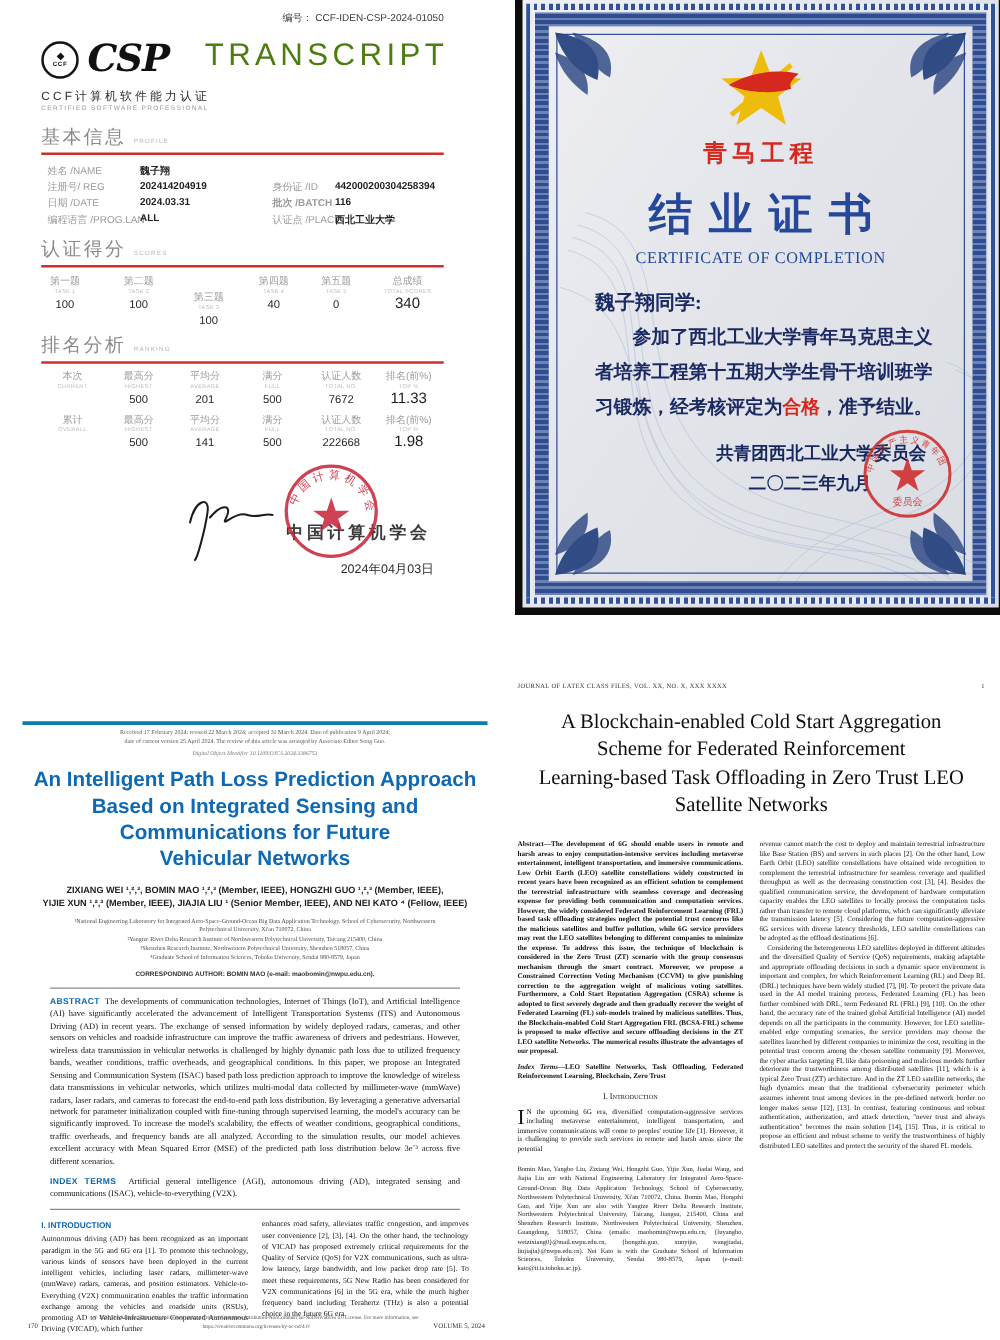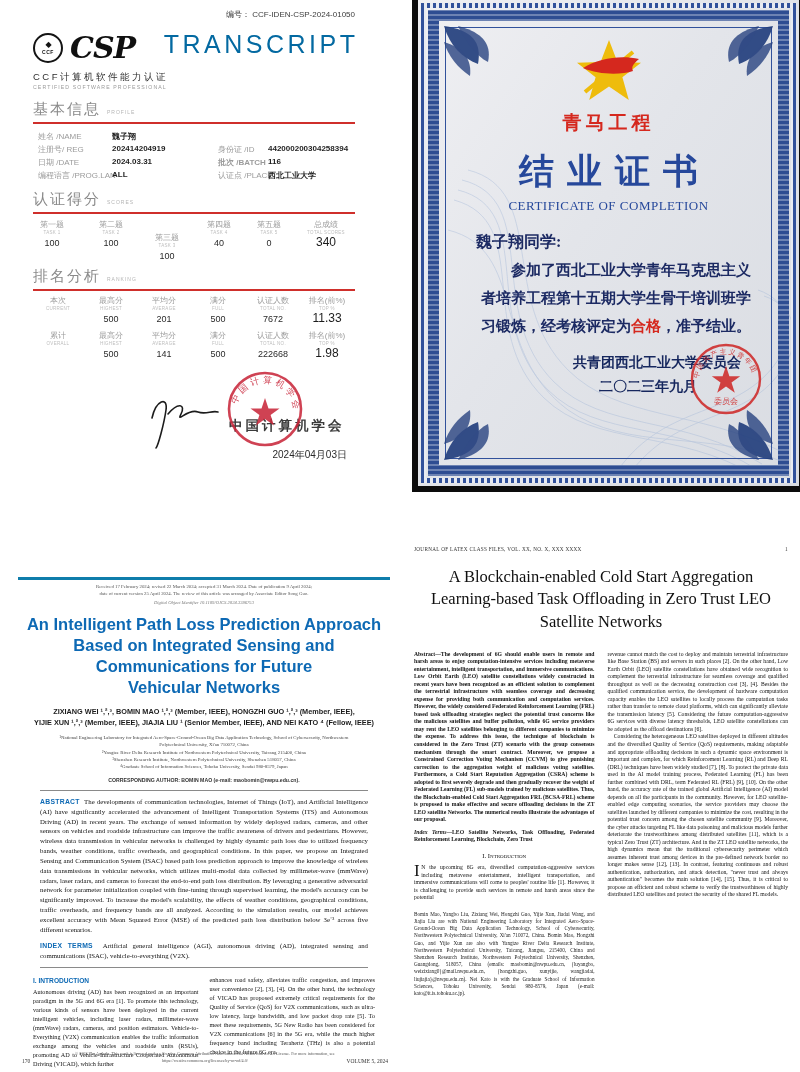--- a/index.html
+++ b/index.html
@@ -17,21 +17,21 @@
   .t-logo-row { display:flex; align-items:center; gap:7px; }
   .ccf-seal { width:30px; height:30px; border:2.2px solid #141414; border-radius:50%;
     display:flex; flex-direction:column; align-items:center; justify-content:center; }
   .ccf-seal .glyph { font-size:8px; line-height:8px; color:#141414; letter-spacing:-1px; }
   .ccf-seal .ccf { font-size:5px; line-height:6px; color:#141414; font-weight:bold; letter-spacing:.5px; }
   .csp-word { font-family:"DejaVu Serif",serif; font-style:italic; font-weight:bold; font-size:30px; color:#101010; letter-spacing:-1px; }
   .t-logo-cn { margin-top:6px; font-size:9.5px; letter-spacing:2.5px; color:#2e2e2e; white-space:nowrap; }
   .t-logo-en { font-size:5.2px; letter-spacing:1.1px; color:#9a9a9a; white-space:nowrap; }
   .t-title { position:absolute; top:28px; right:45px; text-align:right; }
   .t-title-zh { font-size:30px; font-weight:900; letter-spacing:7px; color:#1d1d1d; margin-right:-7px; }
-  .t-title-en { font-size:25px; color:#0369a1; letter-spacing:3.5px; margin-right:-3.5px; font-weight:400; margin-top:2px; }
+  .t-title-en { font-size:25px; color:#4d7c0f; letter-spacing:3.5px; margin-right:-3.5px; font-weight:400; margin-top:2px; }
   .t-sec { position:absolute; left:33px; }
   .t-sec .zh { font-size:15px; color:#8a8a8a; letter-spacing:2px; display:inline-block; }
   .t-sec .en { font-size:5px; color:#b5b5b5; letter-spacing:1px; margin-left:6px; }
   .redline { position:absolute; left:33px; right:45px; height:2px; background:#cf2f2b; }
   .t-field { position:absolute; font-size:8px; }
   .t-field .lab { color:#9b9b9b; }
   .t-field .val { color:#1f1f1f; font-weight:bold; }
   .t-cell { position:absolute; text-align:center; transform:translateX(-50%); }
   .t-cell .zh { font-size:8px; color:#9b9b9b; display:block; }
   .t-cell .en { font-size:4.5px; color:#bdbdbd; display:block; letter-spacing:.3px; }
@@ -56,21 +56,21 @@
   .leaf.bl { left:24px; bottom:24px; transform:scaleY(-1); }
   .leaf.br { right:24px; bottom:24px; transform:scale(-1,-1); }
   .guilloche { position:absolute; inset:0; }
   .cert-content { position:absolute; inset:30px; text-align:center; }
   .qm-logo { margin:8px auto 0; display:block; }
   .qm-name { color:#d5281e; font-size:19px; font-weight:900; letter-spacing:4px; margin-top:4px; font-family:"Liberation Serif",serif; }
   .cert-title { color:#26489b; font-size:35px; font-weight:700; letter-spacing:13px; margin-top:12px; margin-right:-13px; font-family:"Liberation Serif",serif; }
   .cert-sub { color:#26489b; font-size:13px; letter-spacing:.5px; margin-top:3px; font-family:"Liberation Serif",serif; }
   .cert-body { text-align:left; margin:18px 18px 0 28px; font-family:"Liberation Serif",serif; color:#1c2a63; }
   .cert-salut { font-size:16px; font-weight:bold; }
-  .cert-par { font-size:15px; font-weight:600; line-height:1.85; text-indent:2em; margin-top:4px;text-align:right; }
+  .cert-par { font-size:15px; font-weight:600; line-height:1.85; text-indent:2em; margin-top:4px; }
   .cert-par .ok { color:#d5281e; font-weight:bold; }
   .cert-issuer { font-size:14px; color:#16275e; margin-top:14px; text-align:right; padding-right:28px; font-weight:600; }
   .cert-date { font-size:14px; color:#16275e; margin-top:6px; text-align:right; padding-right:72px; font-weight:600; }
   .lg-stamp { position:absolute; right:36px; bottom:70px; opacity:.9; }
 
   
   #q3 { font-family:"Liberation Serif",serif; }
   .oj-head { position:absolute; left:20px; top:9px; display:flex; align-items:center; gap:8px; }
   .oj-head-txt .l1 { font-size:8px; font-weight:bold; font-style:italic; color:#0f7dab; font-family:"Liberation Sans",sans-serif; }
   .oj-head-txt .l2 { font-size:14.5px; font-weight:bold; font-style:italic; color:#0f7dab; font-family:"Liberation Sans",sans-serif; margin-top:1px; }
@@ -397,20 +397,21 @@
 </div>
 
 <div class="q" id="q4">
   <div class="lx-head">
     <span>JOURNAL OF LATEX CLASS FILES, VOL. XX, NO. X, XXX XXXX</span>
     <span>1</span>
   </div>
   <div class="lx-flow">
     <div class="lx-title">
       <div>A Blockchain-enabled Cold Start Aggregation</div>
+      <div>Scheme for Federated Reinforcement</div>
       <div>Learning-based Task Offloading in Zero Trust LEO</div>
       <div>Satellite Networks</div>
     </div>
     <div class="lx-cols">
       <div class="lx-col">
         <div class="lx-abs"><span class="ital">Abstract—</span><span>The development of 6G should enable users in remote and harsh areas to enjoy computation-intensive services including metaverse entertainment, intelligent transportation, and immersive communications. Low Orbit Earth (LEO) satellite constellations widely constructed in recent years have been recognized as an efficient solution to complement the terrestrial infrastructure with seamless coverage and decreasing expense for providing both communication and computation services. However, the widely considered Federated Reinforcement Learning (FRL) based task offloading strategies neglect the potential trust concerns like the malicious satellites and buffer pollution, while 6G service providers may rent the LEO satellites belonging to different companies to minimize the expense. To address this issue, the technique of blockchain is considered in the Zero Trust (ZT) scenario with the group consensus mechanism through the smart contract. Moreover, we propose a Constrained Correction Voting Mechanism (CCVM) to give punishing correction to the aggregation weight of malicious voting satellites. Furthermore, a Cold Start Reputation Aggregation (CSRA) scheme is adopted to first severely degrade and then gradually recover the weight of Federated Learning (FL) sub-models trained by malicious satellites. Thus, the Blockchain-enabled Cold Start Aggregation FRL (BCSA-FRL) scheme is proposed to make effective and secure offloading decisions in the ZT LEO satellite Networks. The numerical results illustrate the advantages of our proposal.</span></div>
         <div class="lx-idx"><span class="ital">Index Terms—</span><span>LEO Satellite Networks, Task Offloading, Federated Reinforcement Learning, Blockchain, Zero Trust</span></div>
         <div class="lx-sec">I. Introduction</div>
         <div class="lx-drop">IN the upcoming 6G era, diversified computation-aggressive services including metaverse entertainment, intelligent transportation, and immersive communications will come to peoples' routine life [1]. However, it is challenging to provide such services in remote and harsh areas since the potential</div>
         <div class="lx-fn">Bomin Mao, Yangbo Liu, Zixiang Wei, Hongzhi Guo, Yijie Xun, Jiadai Wang, and Jiajia Liu are with National Engineering Laboratory for Integrated Aero-Space-Ground-Ocean Big Data Application Technology, School of Cybersecurity, Northwestern Polytechnical University, Xi'an 710072, China. Bomin Mao, Hongzhi Guo, and Yijie Xun are also with Yangtze River Delta Research Institute, Northwestern Polytechnical University, Taicang, Jiangsu, 215400, China and Shenzhen Research Institute, Northwestern Polytechnical University, Shenzhen, Guangdong, 518057, China (emails: maobomin@nwpu.edu.cn, {luyangbo, weizixiang0}@mail.nwpu.edu.cn, {hongzhi.guo, xunyijie, wangjiadai, liujiajia}@nwpu.edu.cn). Nei Kato is with the Graduate School of Information Sciences, Tohoku University, Sendai 980-8579, Japan (e-mail: kato@it.is.tohoku.ac.jp).</div>

